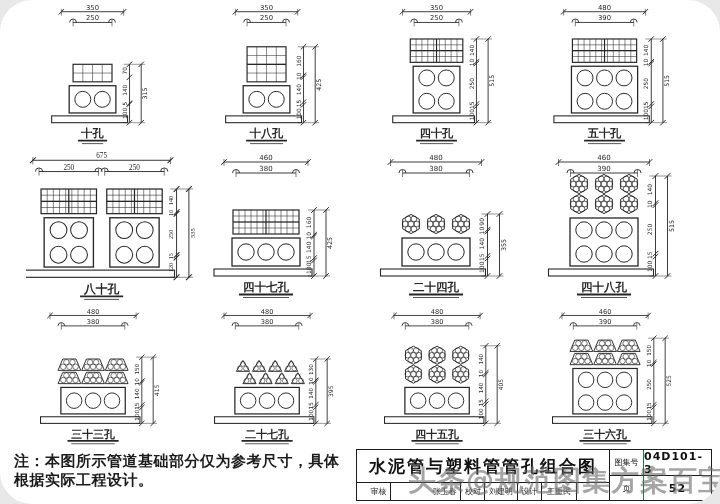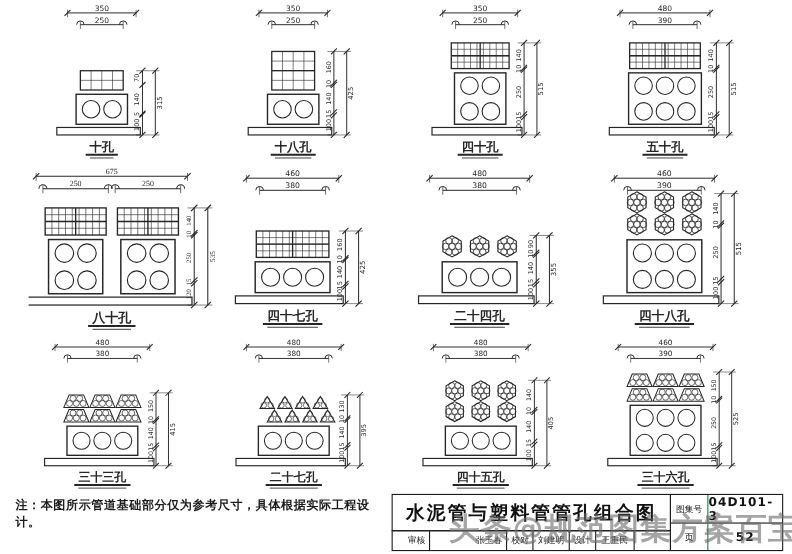--- a/index.html
+++ b/index.html
@@ -1,20 +1,20 @@
 <!DOCTYPE html>
 <html><head>
 <meta charset="utf-8">
 <style>
   html,body{margin:0;padding:0;}
   body{font-family:"DejaVu Sans",sans-serif;background:#e8e8e8;}
-  .sheet{position:relative;width:720px;height:504px;background:#ffffff;overflow:hidden;margin:0 auto;}
+  .sheet{position:relative;width:720px;height:504px;background:#ffffff;overflow:hidden;margin:0 auto;border-radius:32px;}
   .fig{position:absolute;}
   .fig svg{display:block;width:100%;height:100%;}
-  .note{position:absolute;left:14px;top:452px;width:340px;font-size:11px;color:#1c1c1c;
+  .note{position:absolute;left:14px;top:452px;width:340px;font-size:15px;color:#1c1c1c;
         letter-spacing:0.5px;font-weight:bold;}
   .tblock{position:absolute;left:356px;top:449px;width:356px;height:52px;}
   .tblock, .tblock div{box-sizing:border-box;}
   .t-title{position:absolute;left:0;top:0;width:254px;height:34px;border:1.5px solid #1c1c1c;
            display:flex;align-items:center;justify-content:center;font-size:17px;font-weight:bold;
            letter-spacing:2px;color:#111;}
   .t-right{position:absolute;left:253px;top:0;width:103px;height:52px;border:1.5px solid #1c1c1c;}
   .t-r-row{display:flex;height:50%;}
   .t-r-row + .t-r-row{border-top:1px solid #1c1c1c;}
   .t-r-cell{display:flex;align-items:center;justify-content:center;color:#111;}

